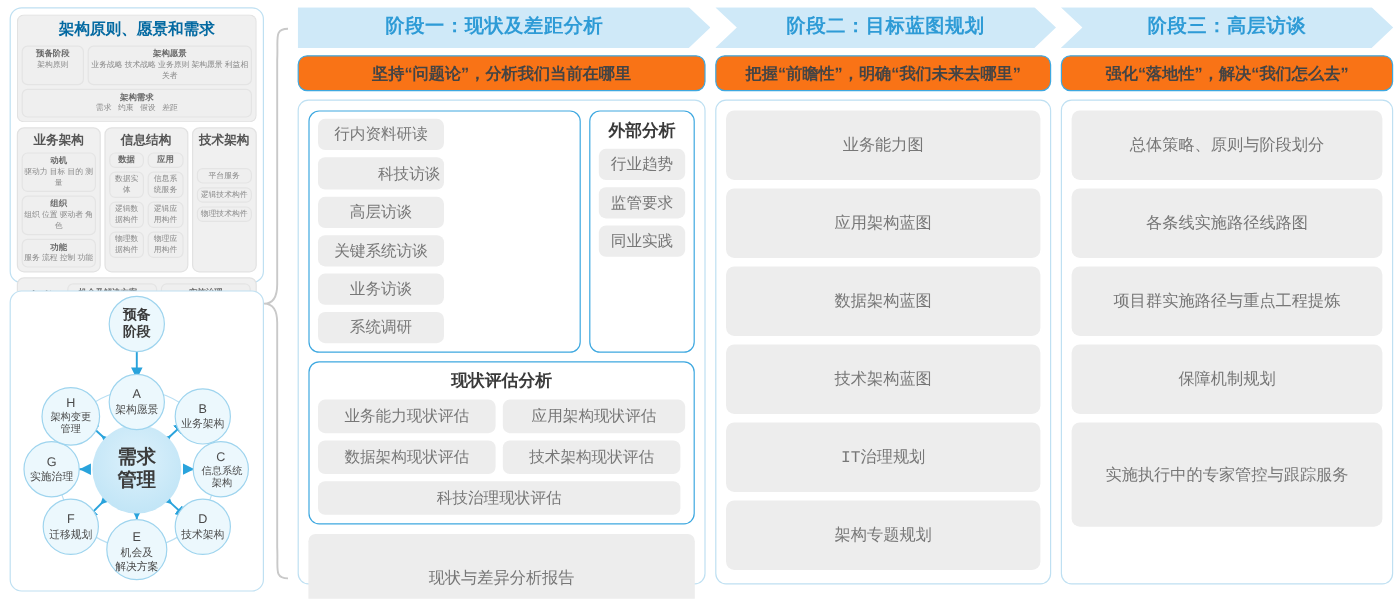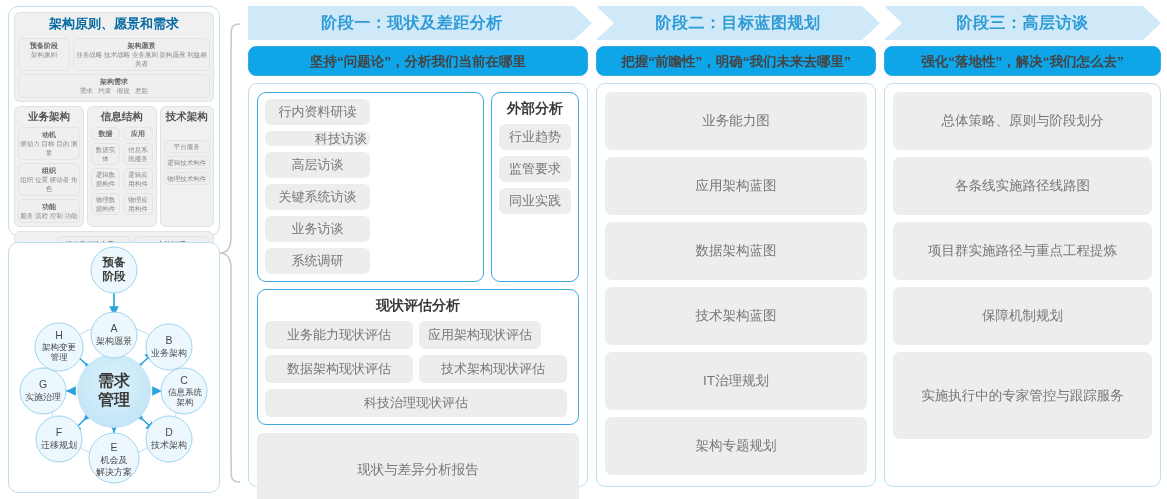--- a/index.html
+++ b/index.html
@@ -92,21 +92,21 @@
     background:#cfe9f8;
   }
   .chev .lbl{
     position:absolute;left:0;right:0;top:0;height:34px;line-height:34px;
     text-align:center;font-size:16px;font-weight:bold;color:#2e9bd6;
     letter-spacing:.5px;
   }
 
   .col-wrap{position:absolute;top:40px;}
   .subtitle{
-    border:1.4px solid #3ea8e0;border-radius:8px;background:#0ea5e9;
+    border:1.4px solid #3ea8e0;border-radius:8px;background:#f97316;
     height:30px;line-height:30px;text-align:center;
     font-size:13.5px;font-weight:bold;color:#444;box-sizing:border-box;
   }
   .body-panel{
     margin-top:7px;border:1px solid #bfe0f2;border-radius:9px;background:#fff;
     box-sizing:border-box;padding:8px;
   }
   .inner-card{
     border:1.4px solid #3ea8e0;border-radius:9px;background:#fff;
     box-sizing:border-box;padding:6px 7px 7px 7px;
@@ -330,55 +330,55 @@
     </div>
 
     <div class="col-wrap" style="left:0;width:340px;">
       <div class="subtitle">坚持“问题论”，分析我们当前在哪里</div>
       <div class="body-panel" style="height:404px;">
 
         <div style="display:flex;gap:7px;">
           <div class="inner-card" style="flex:1;">
             <div class="chip-grid">
               <div class="chip" style="width:105px;height:26px;">行内资料研读</div>
-              <div class="chip" style="width:105px;height:15px;padding-left:47px;">科技访谈</div>
+              <div class="chip" style="width:105px;height:27px;padding-left:47px;">科技访谈</div>
               <div class="chip" style="width:105px;height:26px;">高层访谈</div>
               <div class="chip" style="width:105px;height:26px;">关键系统访谈</div>
               <div class="chip" style="width:105px;height:26px;">业务访谈</div>
               <div class="chip" style="width:105px;height:26px;">系统调研</div>
             </div>
           </div>
           <div class="inner-card" style="width:88px;">
             <div class="inner-title">外部分析</div>
             <div class="chip-grid">
               <div class="chip" style="width:72px;height:26px;">行业趋势</div>
               <div class="chip" style="width:72px;height:26px;font-family:Liberation Serif, serif;">监管要求</div>
               <div class="chip" style="width:72px;height:26px;">同业实践</div>
             </div>
           </div>
         </div>
 
         <div class="inner-card" style="margin-top:7px;">
           <div class="inner-title">现状评估分析</div>
           <div class="chip-grid">
             <div class="chip" style="width:148px;height:28px;">业务能力现状评估</div>
-            <div class="chip" style="width:122px;height:28px;">应用架构现状评估</div>
+            <div class="chip" style="width:152px;height:28px;">应用架构现状评估</div>
             <div class="chip" style="width:148px;height:28px;">数据架构现状评估</div>
             <div class="chip" style="width:148px;height:28px;">技术架构现状评估</div>
             <div class="chip" style="width:302px;height:28px;">科技治理现状评估</div>
           </div>
         </div>
 
         <div class="chip" style="margin-top:8px;height:73px;font-size:13.5px;">现状与差异分析报告</div>
       </div>
     </div>
 
     <div class="col-wrap" style="left:348px;width:280px;">
       <div class="subtitle">把握“前瞻性”，明确“我们未来去哪里”</div>
-      <div class="body-panel" style="height:404px;">
+      <div class="body-panel" style="height:404px;font-family:Liberation Mono, monospace;">
         <div class="ph2-list">
           <div class="big-chip" style="height:58px;">业务能力图</div>
           <div class="big-chip" style="height:58px;">应用架构蓝图</div>
           <div class="big-chip" style="height:58px;">数据架构蓝图</div>
           <div class="big-chip" style="height:58px;">技术架构蓝图</div>
           <div class="big-chip" style="height:58px;">IT治理规划</div>
           <div class="big-chip" style="height:58px;">架构专题规划</div>
         </div>
       </div>
     </div>

